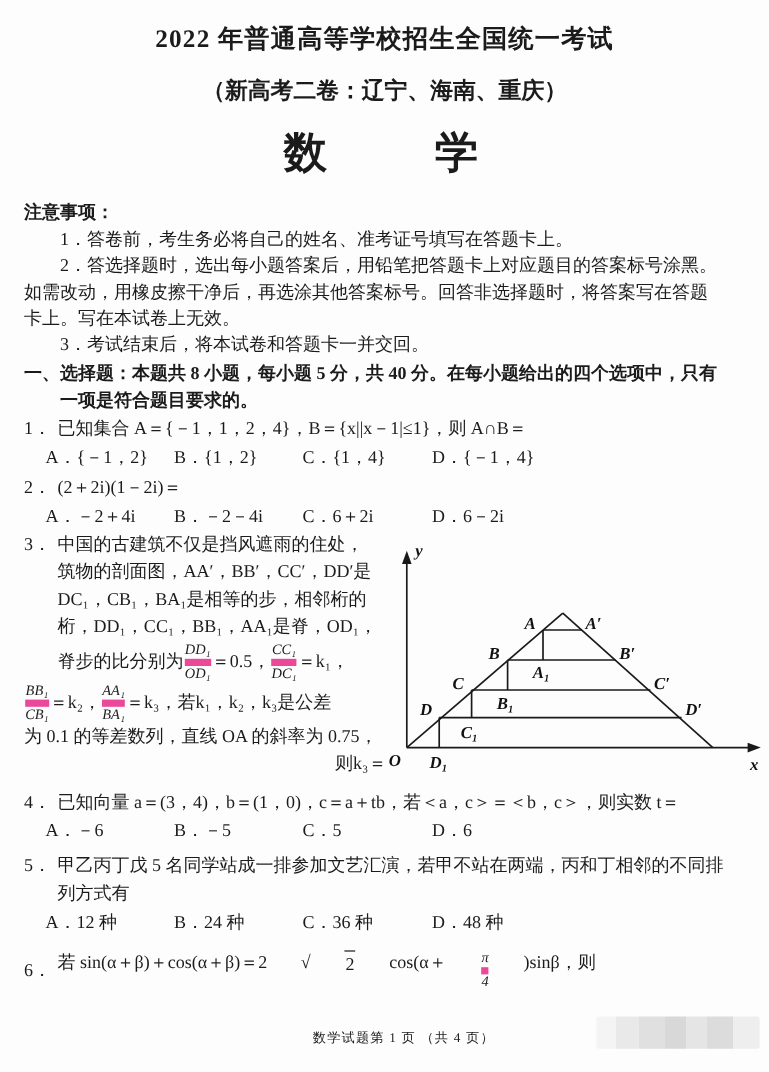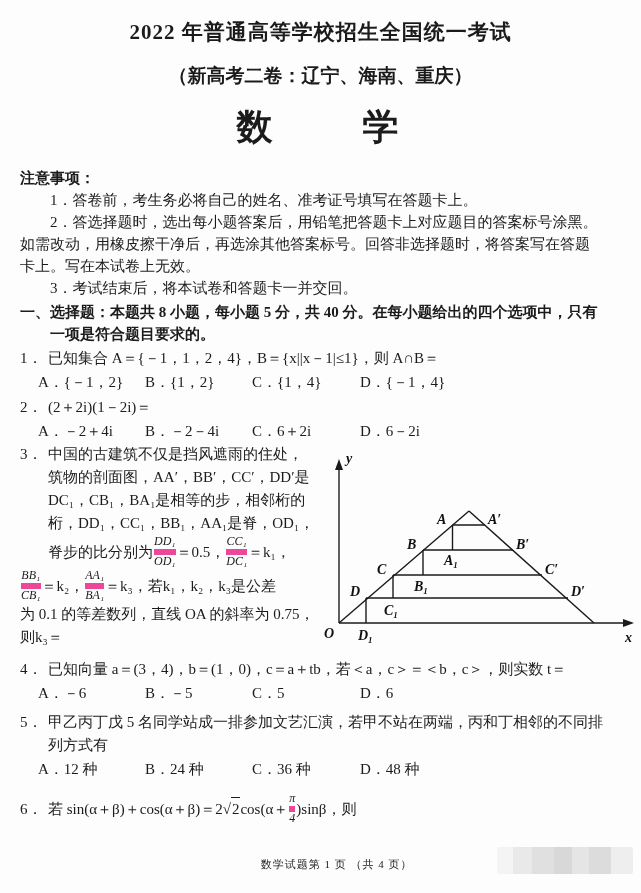--- a/index.html
+++ b/index.html
@@ -29,21 +29,21 @@
   .frac .den{border-top:6px solid #ec4899;}
   .mathline{display:flex;align-items:center;}
   .sqrt{font-style:normal;}
   .radicand{border-top:1px solid #1b1b1b;padding:0 1px;}
   .diagram{flex:1 1 auto;margin-top:2px;}
   .diagram svg{display:block;}
   .diag-label{font-family:"Liberation Serif","DejaVu Serif",serif;font-size:14px;font-weight:700;font-style:italic;fill:#111;}
   .footer{position:absolute;left:0;right:0;top:857px;text-align:center;font-size:11px;letter-spacing:1px;margin-left:32px;}
   .watermark{position:absolute;left:497px;top:847px;width:136px;height:27px;border-radius:2px;
     background:linear-gradient(90deg,#f4f4f4 0 12%,#e9e9e9 12% 26%,#e0e0e0 26% 42%,#d8d8d8 42% 55%,#e5e5e5 55% 68%,#dcdcdc 68% 84%,#eeeeee 84% 100%);}
-  .q6-formula{display:inline-flex;align-items:center;}
+  .q6-formula{display:inline-flex;gap:28px;}
 </style>
 </head>
 <body>
 
 <div class="page">
 
   <div class="title">2022 年普通高等学校招生全国统一考试</div>
   <div class="subtitle">（新高考二卷：辽宁、海南、重庆）</div>
   <div class="subject">数　　学</div>
 
@@ -106,21 +106,21 @@
           <span class="den">CB₁</span>
         </span>
         <span>＝k₂，</span>
         <span class="frac">
           <span class="num">AA₁</span>
           <span class="den">BA₁</span>
         </span>
         <span>＝k₃，若k₁，k₂，k₃是公差</span>
       </div>
       <div class="q3-line" style="padding-left:0;">为 0.1 的等差数列，直线 OA 的斜率为 0.75，</div>
-      <div class="q3-line" style="padding-left:0;">则k₃＝</div>
+      <div class="q3-line" style="padding-left:0;text-align:right;">则k₃＝</div>
     </div>
 
     <div class="diagram">
       <svg width="322" height="202" viewBox="0 0 322 202">
         <g stroke="#1a1a1a" stroke-width="1.4" fill="none">
 
           <line x1="17" y1="178" x2="17" y2="22"></line>
           <line x1="17" y1="178" x2="306" y2="178"></line>
 
           <line x1="17" y1="178" x2="147" y2="66"></line>

